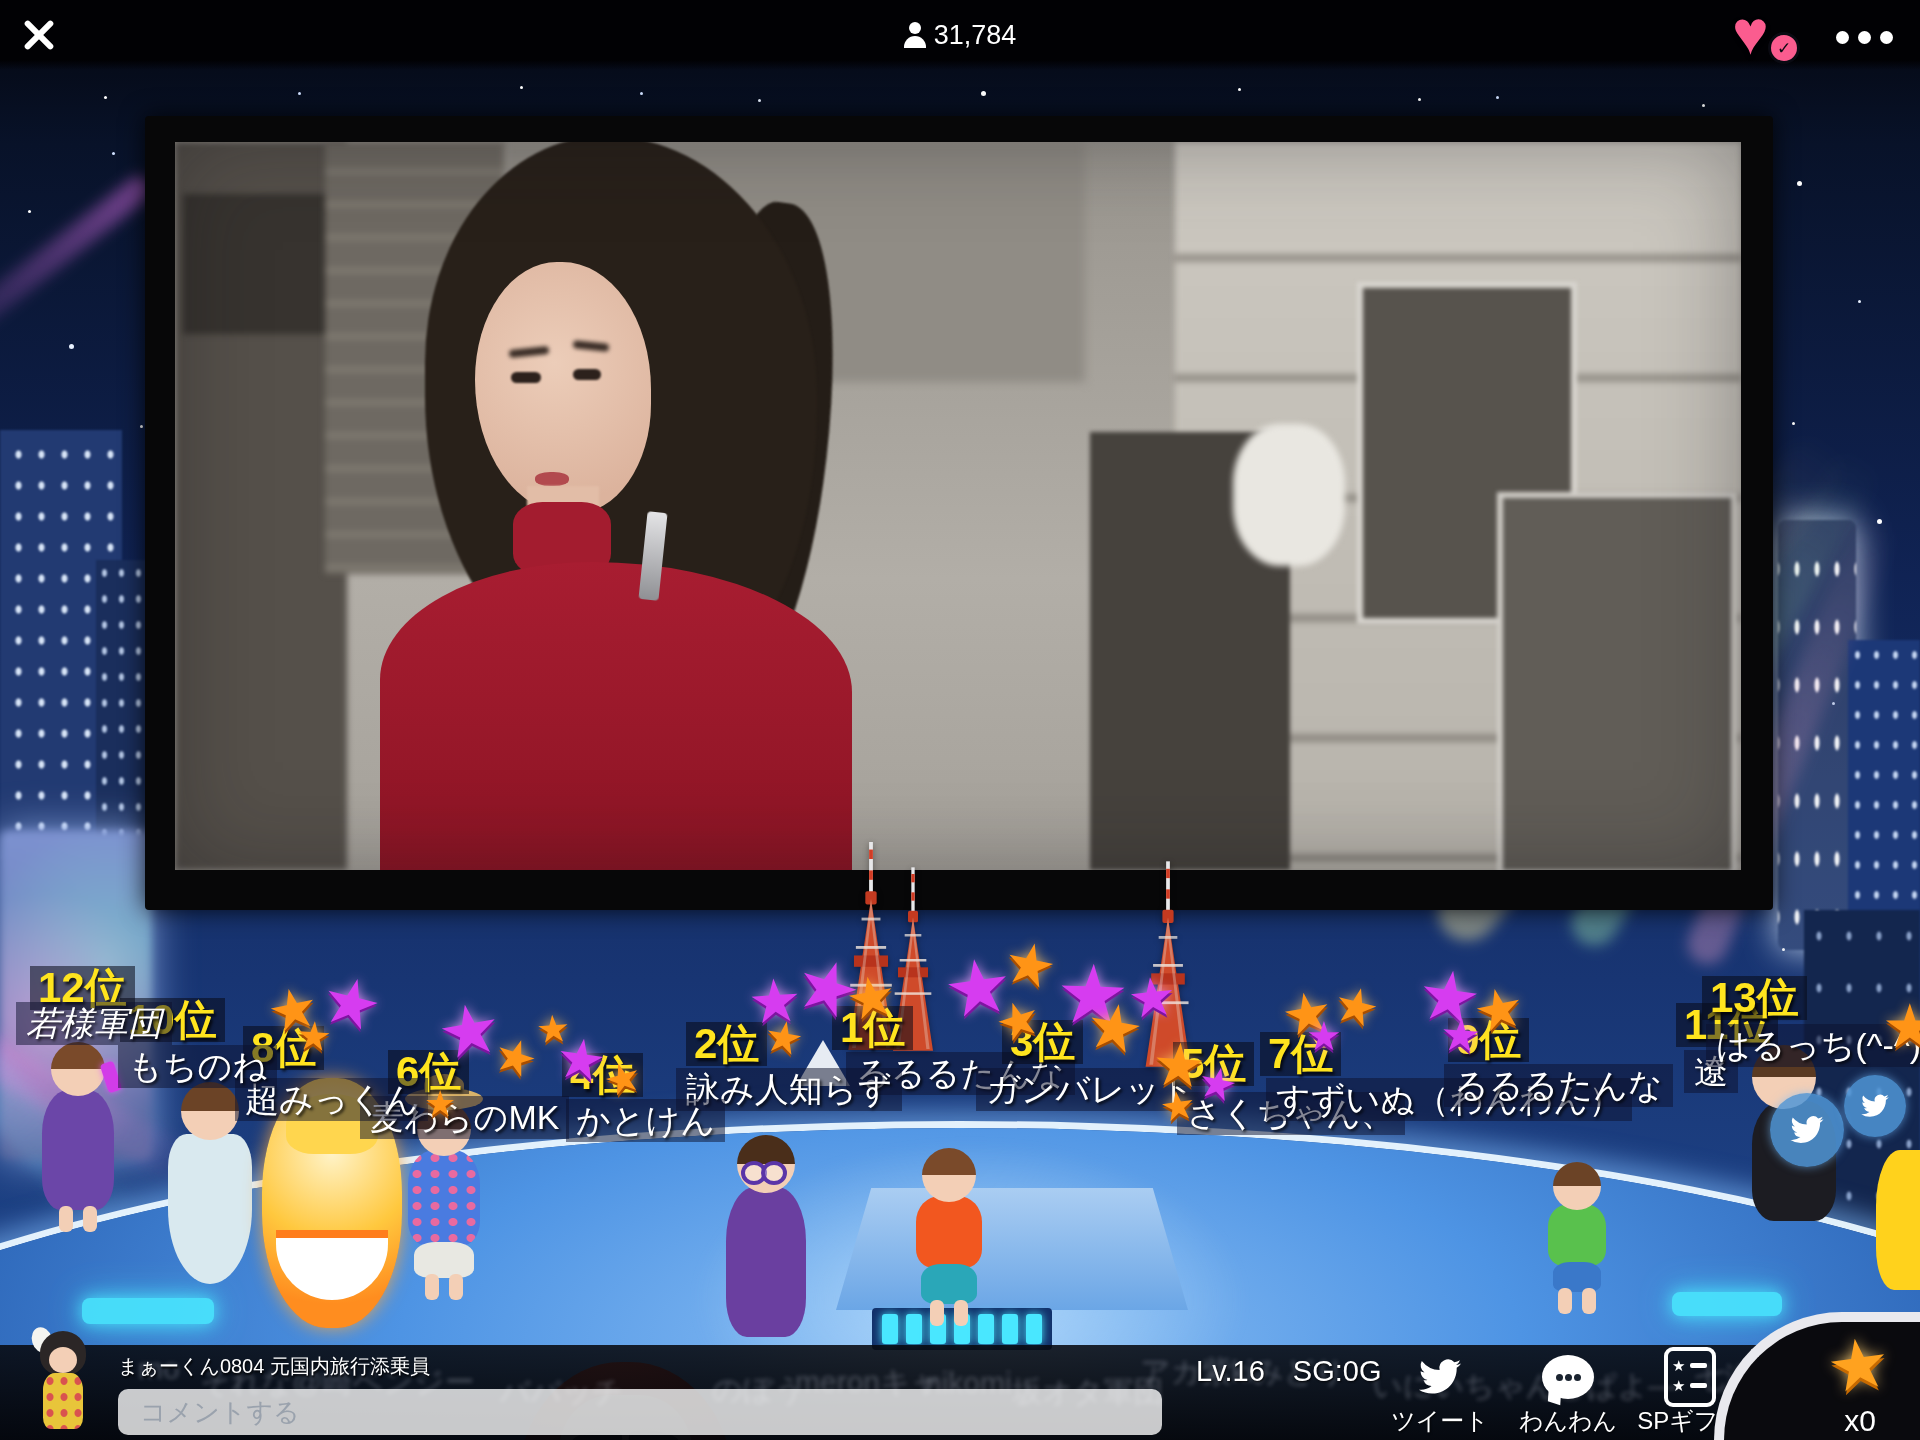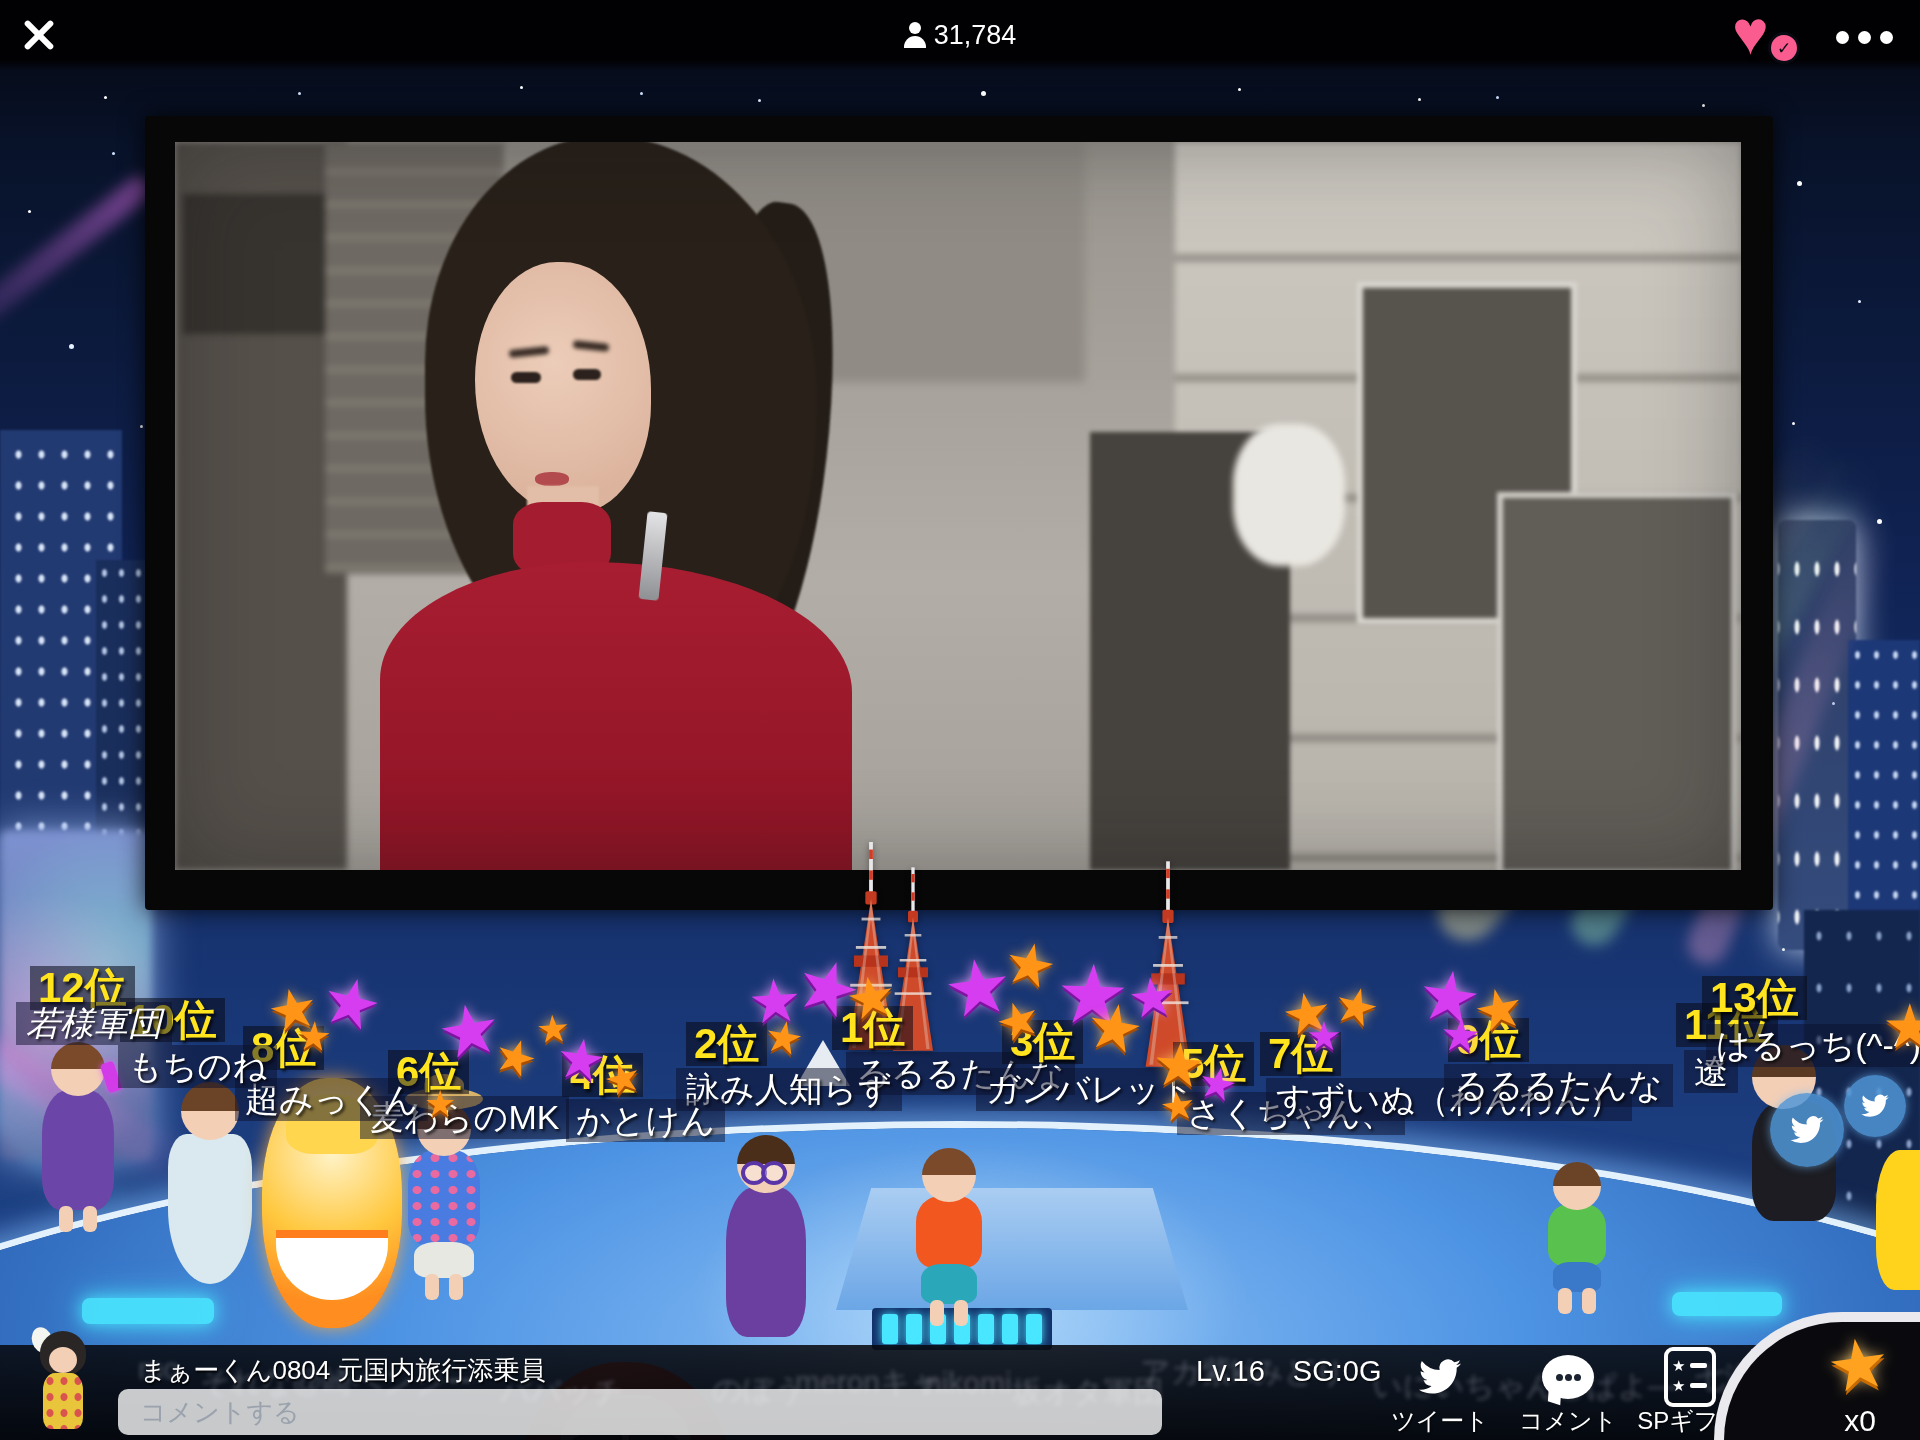--- a/index.html
+++ b/index.html
@@ -170,21 +170,21 @@
   
   .bottombar{position:absolute;left:0;right:0;top:1345px;height:95px;z-index:10;
     background:linear-gradient(180deg,rgba(8,10,16,.88),rgba(3,4,8,.97));}
   .bg-name{position:absolute;color:rgba(235,240,255,.26);font-size:30px;filter:blur(2px);white-space:nowrap;}
   .me-av{position:absolute;left:30px;top:-14px;width:66px;height:108px;}
   .me-hair{position:absolute;left:10px;top:0;width:46px;height:44px;background:#2b2626;border-radius:50% 50% 42% 42%;}
   .me-mask{position:absolute;left:2px;top:-4px;width:20px;height:26px;background:#f4f4f0;border-radius:50%;transform:rotate(-16deg);}
   .me-face{position:absolute;left:19px;top:16px;width:28px;height:26px;background:#f3cfb6;border-radius:50%;}
   .me-body{position:absolute;left:13px;top:42px;width:40px;height:56px;border-radius:30% 30% 20% 20%;
     background:#e8c53a;background-image:radial-gradient(#d9534f 3px,transparent 4px);background-size:14px 16px;}
-  .me-name{position:absolute;left:118px;top:8px;color:#fff;font-size:26px;text-shadow:1px 2px 2px rgba(0,0,0,.9);margin-left:22px;}
+  .me-name{position:absolute;left:118px;top:8px;color:#fff;font-size:20px;text-shadow:1px 2px 2px rgba(0,0,0,.9);}
   .comment-input{position:absolute;left:118px;top:44px;width:1000px;height:46px;border:none;outline:none;
     background:rgba(255,255,255,.78);border-radius:10px;font-size:26px;padding:0 22px;color:#333;
     font-family:"Liberation Sans","DejaVu Sans",sans-serif;}
   .comment-input::placeholder{color:#9aa2ad;}
   .lv-wrap{position:absolute;left:1196px;top:10px;display:flex;gap:28px;color:#fff;font-size:29px;
     text-shadow:1px 1px 2px rgba(0,0,0,.8);}
   .action{position:absolute;top:6px;width:120px;text-align:center;color:#fff;cursor:pointer;}
   .action .ic{height:52px;display:flex;align-items:center;justify-content:center;}
   .action .lb{font-size:24px;margin-top:2px;text-shadow:1px 1px 2px rgba(0,0,0,.8);}
   .act-tweet{left:1380px;} .act-comment{left:1508px;} .act-gift{left:1630px;}
@@ -488,21 +488,21 @@
         <svg width="52" height="46" viewBox="0 0 24 24">
             <path fill="#fff" d="M23 4.9c-.8.4-1.7.6-2.6.8a4.5 4.5 0 0 0 2-2.5c-.9.5-1.9.9-2.9 1.1a4.5 4.5 0 0 0-7.7 4.1A12.8 12.8 0 0 1 2.5 3.6a4.5 4.5 0 0 0 1.4 6 4.4 4.4 0 0 1-2-.6v.1c0 2.2 1.5 4 3.6 4.4-.4.1-.8.2-1.2.2-.3 0-.6 0-.9-.1a4.5 4.5 0 0 0 4.2 3.1A9 9 0 0 1 1 18.6a12.7 12.7 0 0 0 6.9 2c8.3 0 12.8-6.9 12.8-12.8v-.6c.9-.6 1.6-1.4 2.3-2.3z"></path>
           </svg>
       </div>
       <div class="lb">ツイート</div>
     </div>
     <div class="action act-comment">
       <div class="ic">
           <span class="bubble-ico"></span>
         </div>
-      <div class="lb">コメント</div>
+      <div class="lb">わんわん</div>
     </div>
     <div class="action act-gift">
       <div class="ic">
         <span class="gift-ico">
           <span class="row r1">
               <span>★</span>
               <span class="bar"></span>
             </span>
           <span class="row r2">
               <span>★</span>

